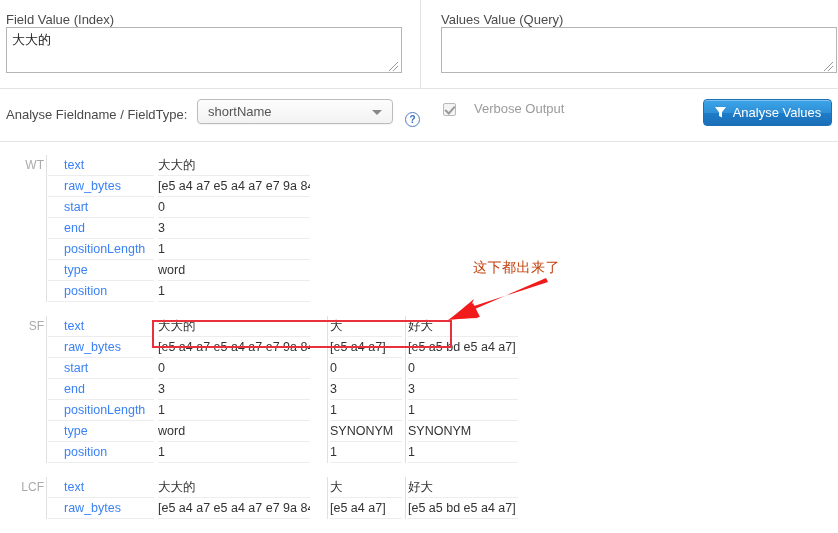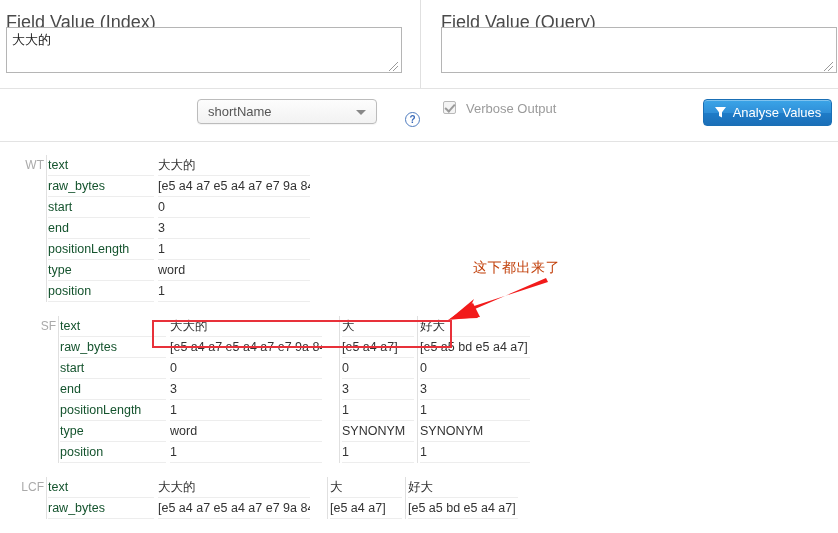--- a/index.html
+++ b/index.html
@@ -17,21 +17,21 @@
   
   .top-section{position:relative;height:88px;}
   .vdiv{
     position:absolute;left:420px;top:0;width:1px;height:88px;
     background:#e0e0e0;
   }
   .hdiv{
     position:absolute;left:0;width:838px;height:1px;background:#e3e3e3;
   }
   .field-label{
-    position:absolute;font-size:18px;color:#4a4a4a;
+    position:absolute;font-size:13px;color:#4a4a4a;
     font-family:"Liberation Sans","DejaVu Sans",sans-serif;
     white-space:nowrap;
     text-align:center;
   }
   .ta{
     position:absolute;
     box-sizing:border-box;
     border:1px solid #b5b5b5;
     background:#ffffff;
     font-family:"Liberation Sans","DejaVu Sans",sans-serif;
@@ -45,21 +45,21 @@
   .resize-grip{
     position:absolute;width:11px;height:11px;pointer-events:none;
   }
 
   
   .controls{position:absolute;left:0;top:88px;width:838px;height:53px;}
   .ctl-label{
     position:absolute;left:6px;top:19px;font-size:13px;color:#4a4a4a;white-space:nowrap;
   }
   .select-box{
-    position:absolute;left:197px;top:99px;width:180px;height:25px;
+    position:absolute;left:197px;top:99px;width:196px;height:25px;
     box-sizing:border-box;
     border:1px solid #bcbcbc;
     border-radius:4px;
     background:linear-gradient(to bottom,#fdfdfd 0%,#f2f2f2 100%);
     box-shadow:0 1px 1px rgba(0,0,0,0.05);
   }
   .select-text{
     position:absolute;left:10px;top:4px;font-size:13px;color:#555;
   }
   .select-arrow{
@@ -68,21 +68,21 @@
     border-top:5px solid #888;
   }
   .help-icon{
     position:absolute;left:405px;top:112px;width:15px;height:15px;
     border-radius:50%;border:1px solid #4f7cbf;
     background:#ffffff;color:#3a6ab8;
     font-size:10px;line-height:13px;text-align:center;font-weight:bold;
     box-sizing:border-box;
   }
   .verbose{
-    position:absolute;left:443px;top:101px;display:flex;align-items:flex-start;gap:10px;
+    position:absolute;left:443px;top:101px;display:flex;align-items:flex-end;gap:18px;
   }
   .cb{
     width:13px;height:13px;box-sizing:border-box;
     border:1px solid #b9b9b9;background:#f4f4f4;border-radius:2px;
     position:relative;
   }
   .cb:after{
     content:"";position:absolute;left:3px;top:0px;width:4px;height:8px;
     border:solid #9a9a9a;border-width:0 2px 2px 0;transform:rotate(42deg);
   }
@@ -111,22 +111,22 @@
   }
   .grp-sep{
     position:absolute;left:46px;top:0;width:1px;background:#e0e0e0;
   }
   .lbl-col{
     position:absolute;left:48px;top:0;width:106px;
   }
   .lbl{
     height:21px;line-height:20px;box-sizing:border-box;
     border-bottom:1px solid #ededed;
-    font-size:12.5px;color:#14532d;
-    white-space:nowrap;overflow:hidden;
+    font-size:12.5px;color:#3b82f6;
+    white-space:nowrap;overflow:hidden;padding-left:16px;
   }
   .val-sep{
     position:absolute;top:0;width:1px;background:#e0e0e0;
   }
   .tok{
     position:absolute;top:0;
   }
   .cell{
     height:21px;line-height:20px;box-sizing:border-box;
     border-bottom:1px solid #ededed;
@@ -161,33 +161,36 @@
 
     <div class="field-label" style="left:6px;top:12px;">Field Value (Index)</div>
     <textarea class="ta" style="left: 6px; top: 27px; width: 396px; height: 46px;" placeholder="">大大的</textarea>
     <div class="resize-grip" style="left:388px;top:60px;">
       <svg width="11" height="11">
           <line x1="1" y1="10" x2="10" y2="1" stroke="#9a9a9a" stroke-width="1"></line>
           <line x1="5" y1="10" x2="10" y2="5" stroke="#9a9a9a" stroke-width="1"></line>
         </svg>
     </div>
 
-    <div class="field-label" style="left:441px;top:12px;">Field Value (Query)</div>
+    <div class="field-label" style="left:441px;top:12px;">Values Value (Query)</div>
     <textarea class="ta" style="left: 441px; top: 27px; width: 396px; height: 46px;" placeholder=""></textarea>
     <div class="resize-grip" style="left:823px;top:60px;">
       <svg width="11" height="11">
           <line x1="1" y1="10" x2="10" y2="1" stroke="#9a9a9a" stroke-width="1"></line>
           <line x1="5" y1="10" x2="10" y2="5" stroke="#9a9a9a" stroke-width="1"></line>
         </svg>
     </div>
   </div>
 
   <div class="hdiv" style="top:88px;"></div>
   <div class="hdiv" style="top:141px;"></div>
 
+  <div class="controls">
+    <div class="ctl-label">Analyse Fieldname / FieldType:</div>
+  </div>
 
   <div class="select-box">
     <span class="select-text">shortName</span>
     <span class="select-arrow"></span>
   </div>
 
   <div class="help-icon">?</div>
 
   <div class="verbose">
     <span class="cb"></span>
@@ -217,21 +220,21 @@
         <div class="tok" style="left: 158px; width: 152px;">
           <div class="cell cjk">大大的</div>
           <div class="cell">[e5 a4 a7 e5 a4 a7 e7 9a 84]</div>
           <div class="cell">0</div>
           <div class="cell">3</div>
           <div class="cell">1</div>
           <div class="cell">word</div>
           <div class="cell">1</div>
         </div>
       </div>
-      <div class="grp" style="height: 147px; margin-bottom: 14px; margin-left: 12px;">
+      <div class="grp" style="height: 147px; margin-bottom: 14px;">
         <div class="grp-name">SF</div>
         <div class="grp-sep" style="height: 147px;"></div>
         <div class="lbl-col">
           <div class="lbl">text</div>
           <div class="lbl">raw_bytes</div>
           <div class="lbl">start</div>
           <div class="lbl">end</div>
           <div class="lbl">positionLength</div>
           <div class="lbl">type</div>
           <div class="lbl">position</div>

